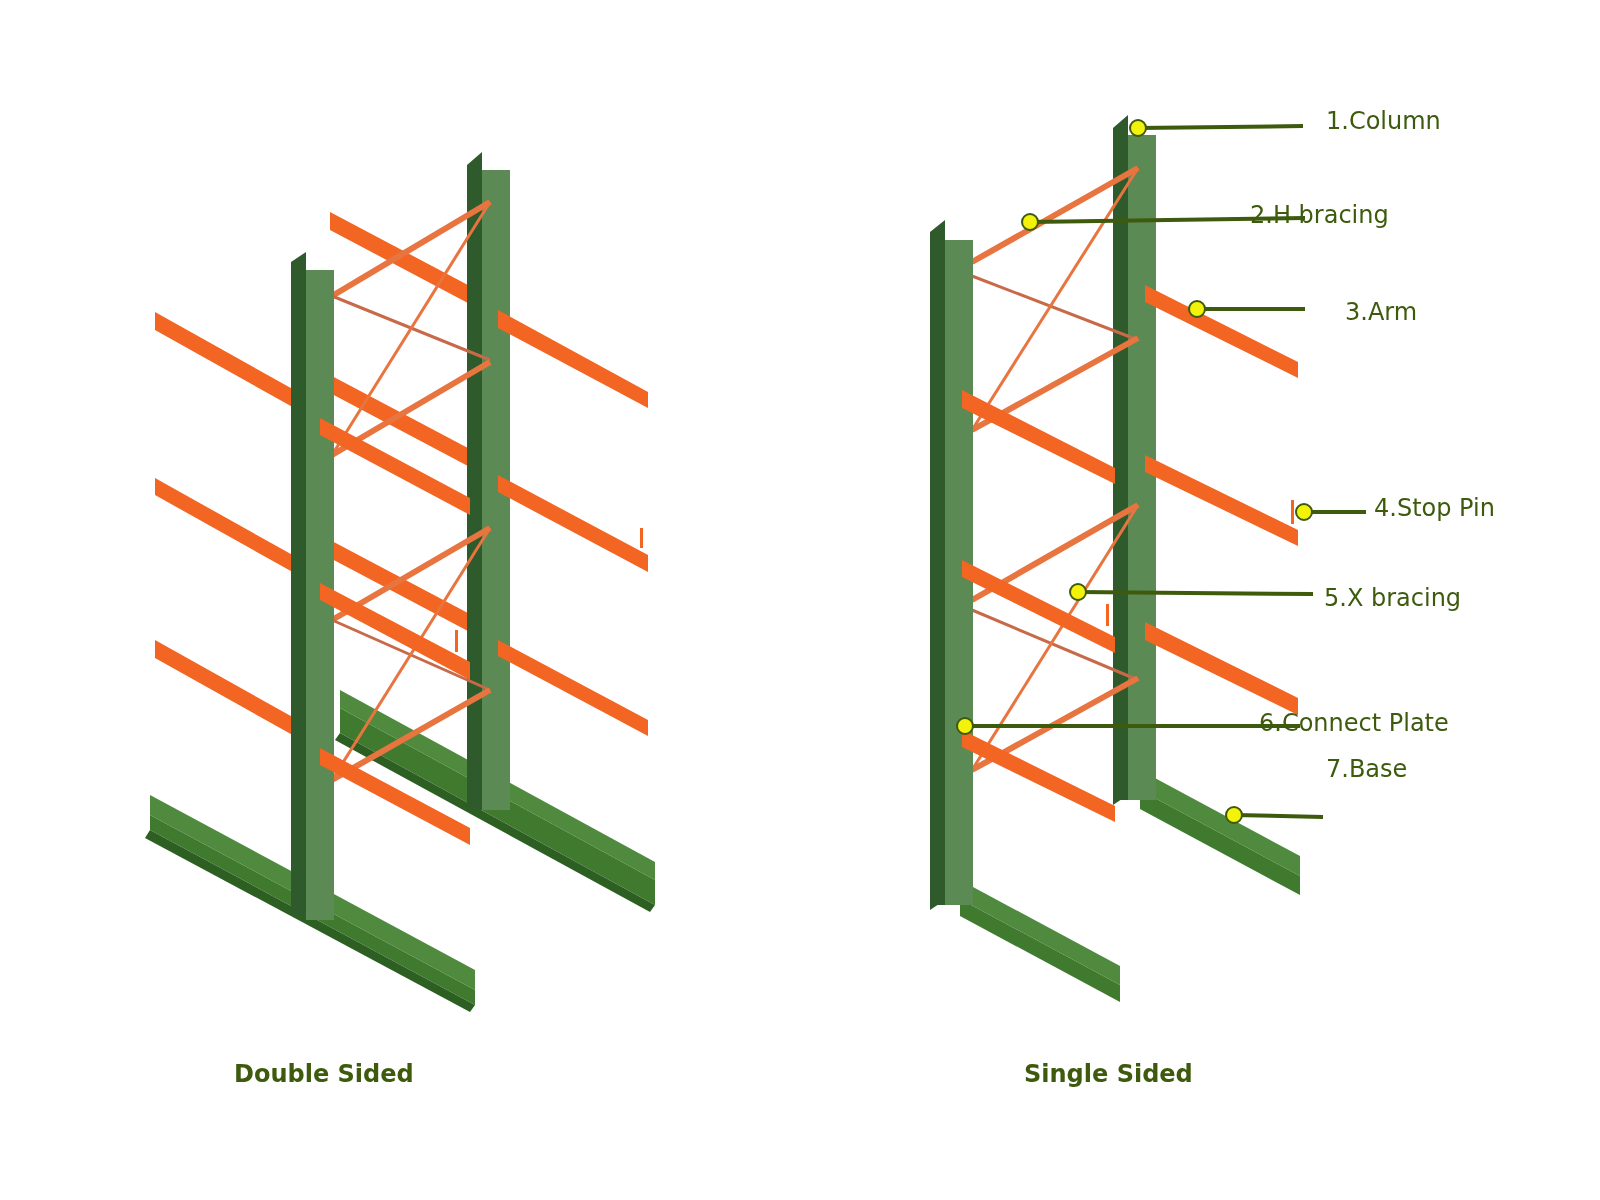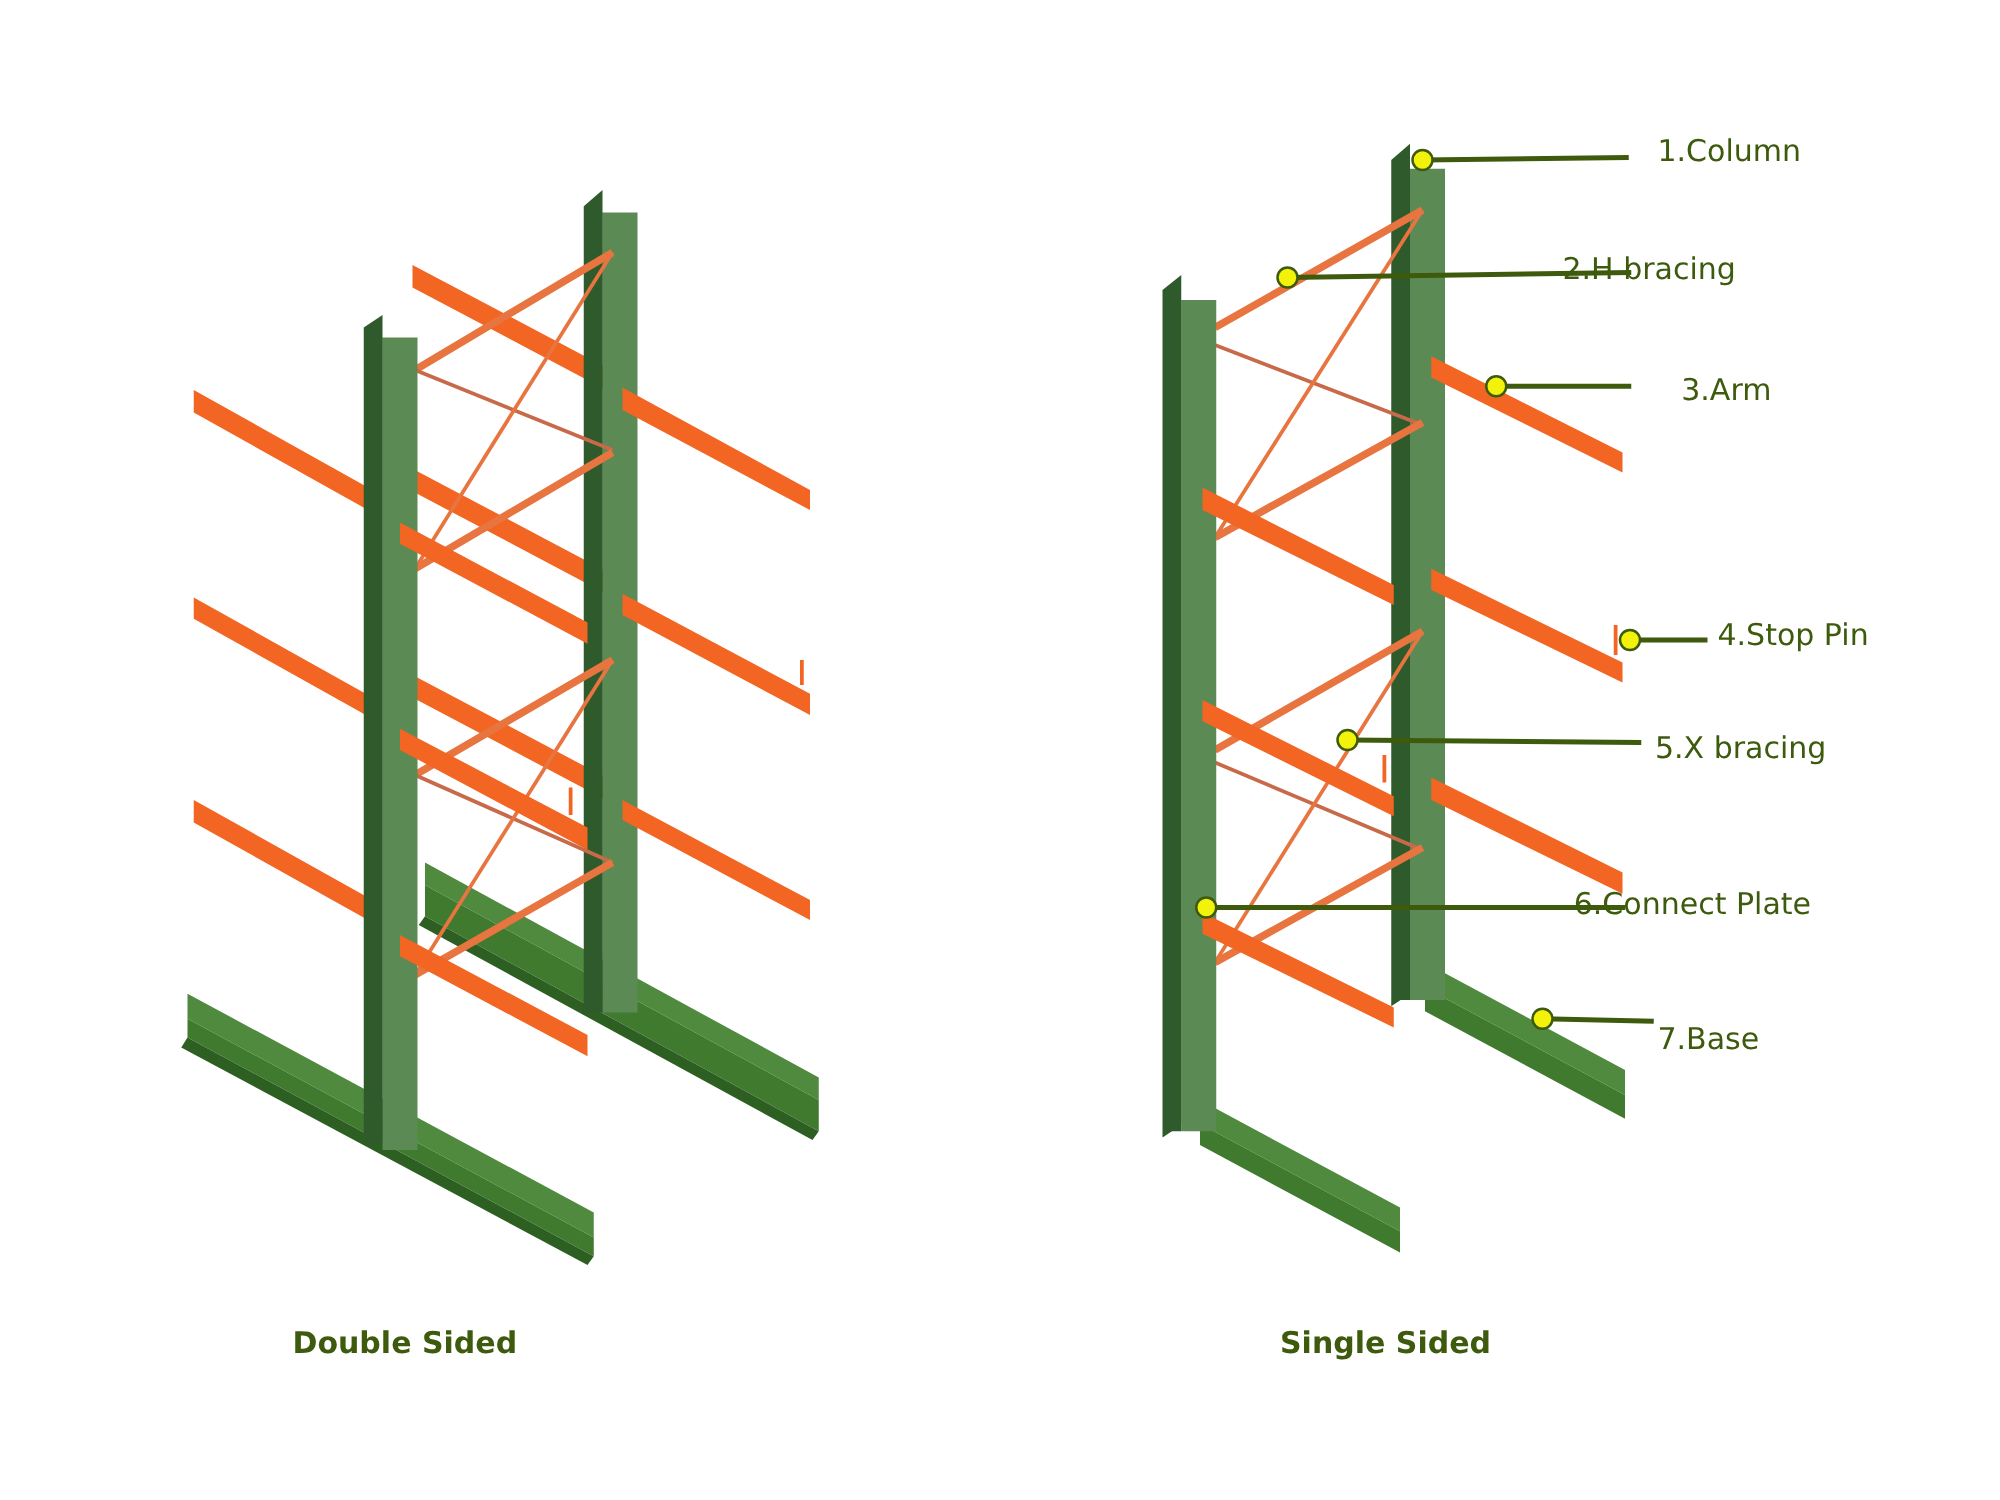--- a/index.html
+++ b/index.html
@@ -158,16 +158,16 @@
     </g>
   </g>
 </svg>
 
 <div class="label" style="left:1326px; top:109px;">1.Column</div>
 <div class="label" style="left:1250px; top:203px;">2.H bracing</div>
 <div class="label" style="left:1326px; top:300px;margin-left:19px;">3.Arm</div>
 <div class="label" style="left:1374px; top:496px;">4.Stop Pin</div>
 <div class="label" style="left:1324px; top:586px;">5.X bracing</div>
 <div class="label" style="left:1224px; top:711px;margin-left:35px;">6.Connect Plate</div>
-<div class="label" style="left:1326px; top:819px;">7.Base</div>
+<div class="label" style="left:1326px; top:757px;">7.Base</div>
 
 <div class="caption" style="left:234px; top:1062px;">Double Sided</div>
 <div class="caption" style="left:1024px; top:1062px;">Single Sided</div>
 
 </body></html>

